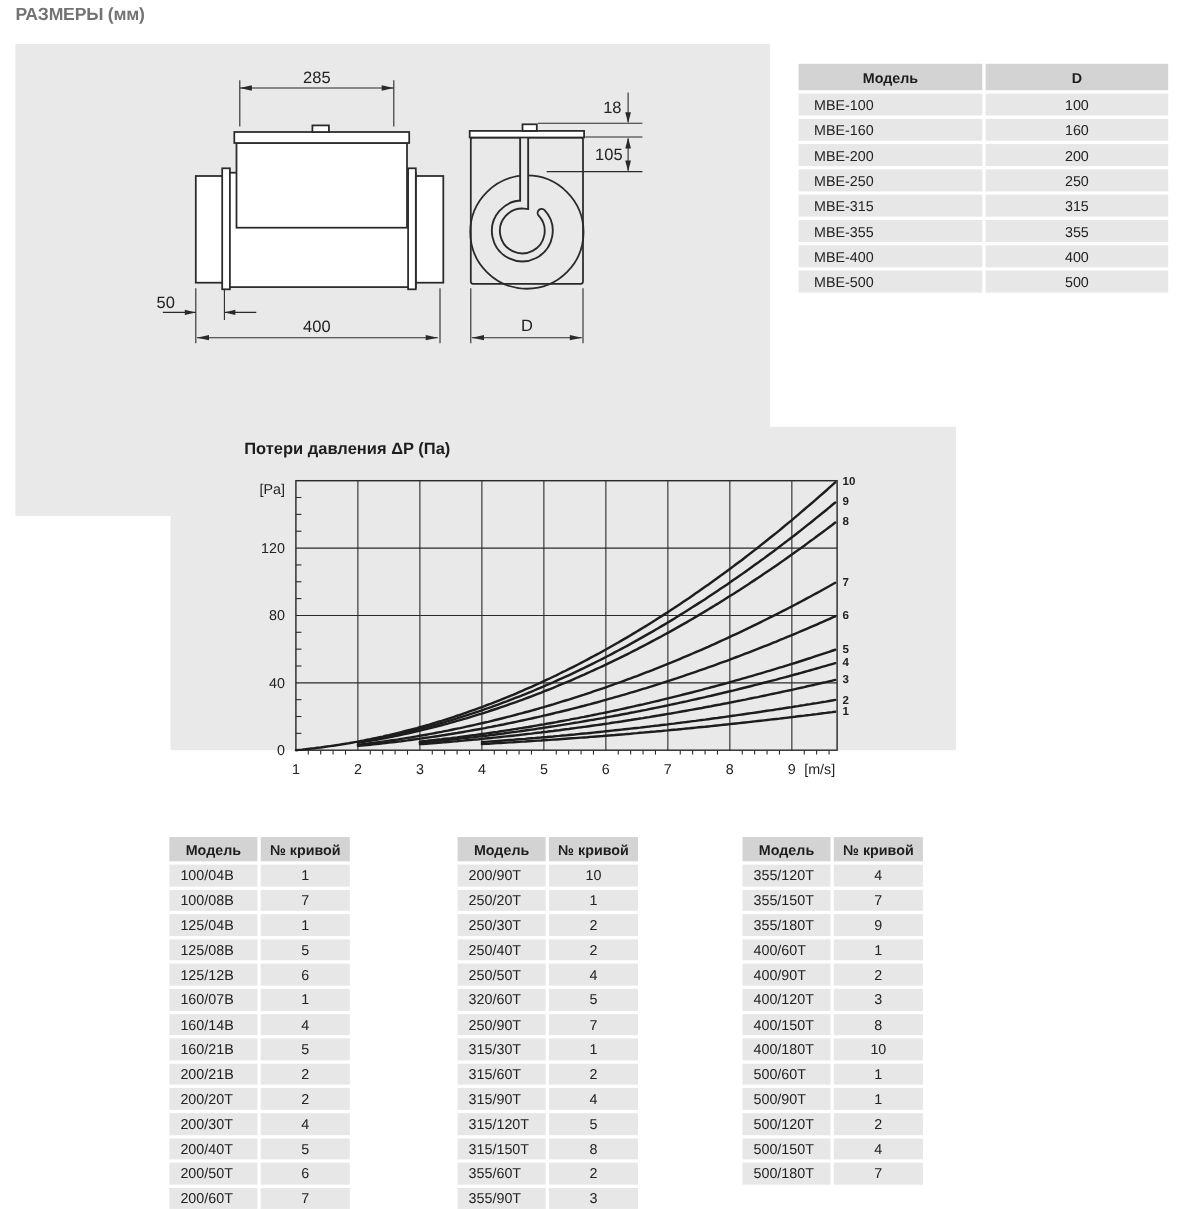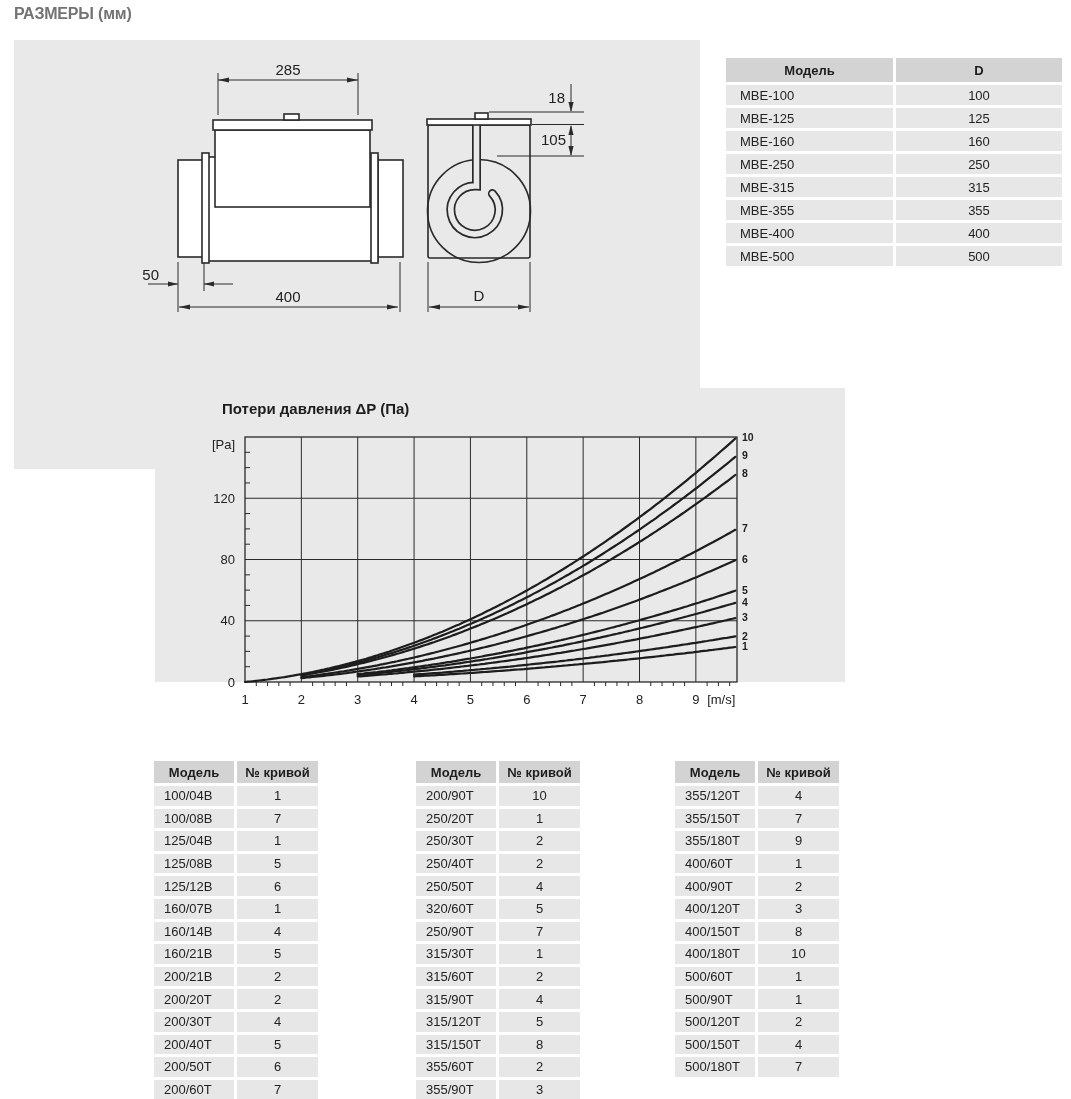--- a/index.html
+++ b/index.html
@@ -2,21 +2,21 @@
 <html><head>
 <meta charset="utf-8">
 <style>
   html,body{margin:0;padding:0;background:#fff;}
   body{width:1071px;height:1099px;position:relative;overflow:hidden;
        font-family:"Liberation Sans",sans-serif;color:#222;}
   .page-title{position:absolute;left:14px;top:5px;font-size:16px;font-weight:700;
               letter-spacing:-0.2px;color:#737373;}
   .panel{position:absolute;background:#e9e9e9;}
   #drawing-panel{left:14px;top:40px;width:686px;height:429px;}
-  #chart-panel{left:155px;top:388px;width:690px;height:294px;}
+  #chart-panel{left:155px;top:388px;width:690px;height:294px;padding-left:24px;}
   .chart-title{position:absolute;left:67px;top:12px;font-size:15px;font-weight:700;color:#1d1d1d;}
   svg text{font-family:"Liberation Sans",sans-serif;fill:#222;}
   .dim-text{font-size:15px;}
   
   .gtable{position:absolute;display:grid;row-gap:3px;}
   .gtable .trow{display:grid;column-gap:3px;}
   .gtable .cell{background:#e7e7e7;font-size:13px;display:flex;align-items:center;}
   .gtable .hcell{background:#d3d3d3;font-weight:700;justify-content:center;color:#1d1d1d;margin-top:21px;}
   .gtable .model-cell{justify-content:flex-start;}
   .gtable .num-cell{justify-content:center;}
@@ -114,26 +114,26 @@
 <div class="gtable" id="model-d-table">
     <div class="trow">
       <div class="cell hcell">Модель</div>
       <div class="cell hcell">D</div>
     </div>
     <div class="trow">
       <div class="cell model-cell">MBE-100</div>
       <div class="cell num-cell">100</div>
     </div>
     <div class="trow">
-      <div class="cell model-cell">MBE-125</div>
-      <div class="cell num-cell">125</div>
-    </div>
-    <div class="trow">
       <div class="cell model-cell">MBE-160</div>
       <div class="cell num-cell">160</div>
+    </div>
+    <div class="trow">
+      <div class="cell model-cell">MBE-200</div>
+      <div class="cell num-cell">200</div>
     </div>
     <div class="trow">
       <div class="cell model-cell">MBE-250</div>
       <div class="cell num-cell">250</div>
     </div>
     <div class="trow">
       <div class="cell model-cell">MBE-315</div>
       <div class="cell num-cell">315</div>
     </div>
     <div class="trow">

